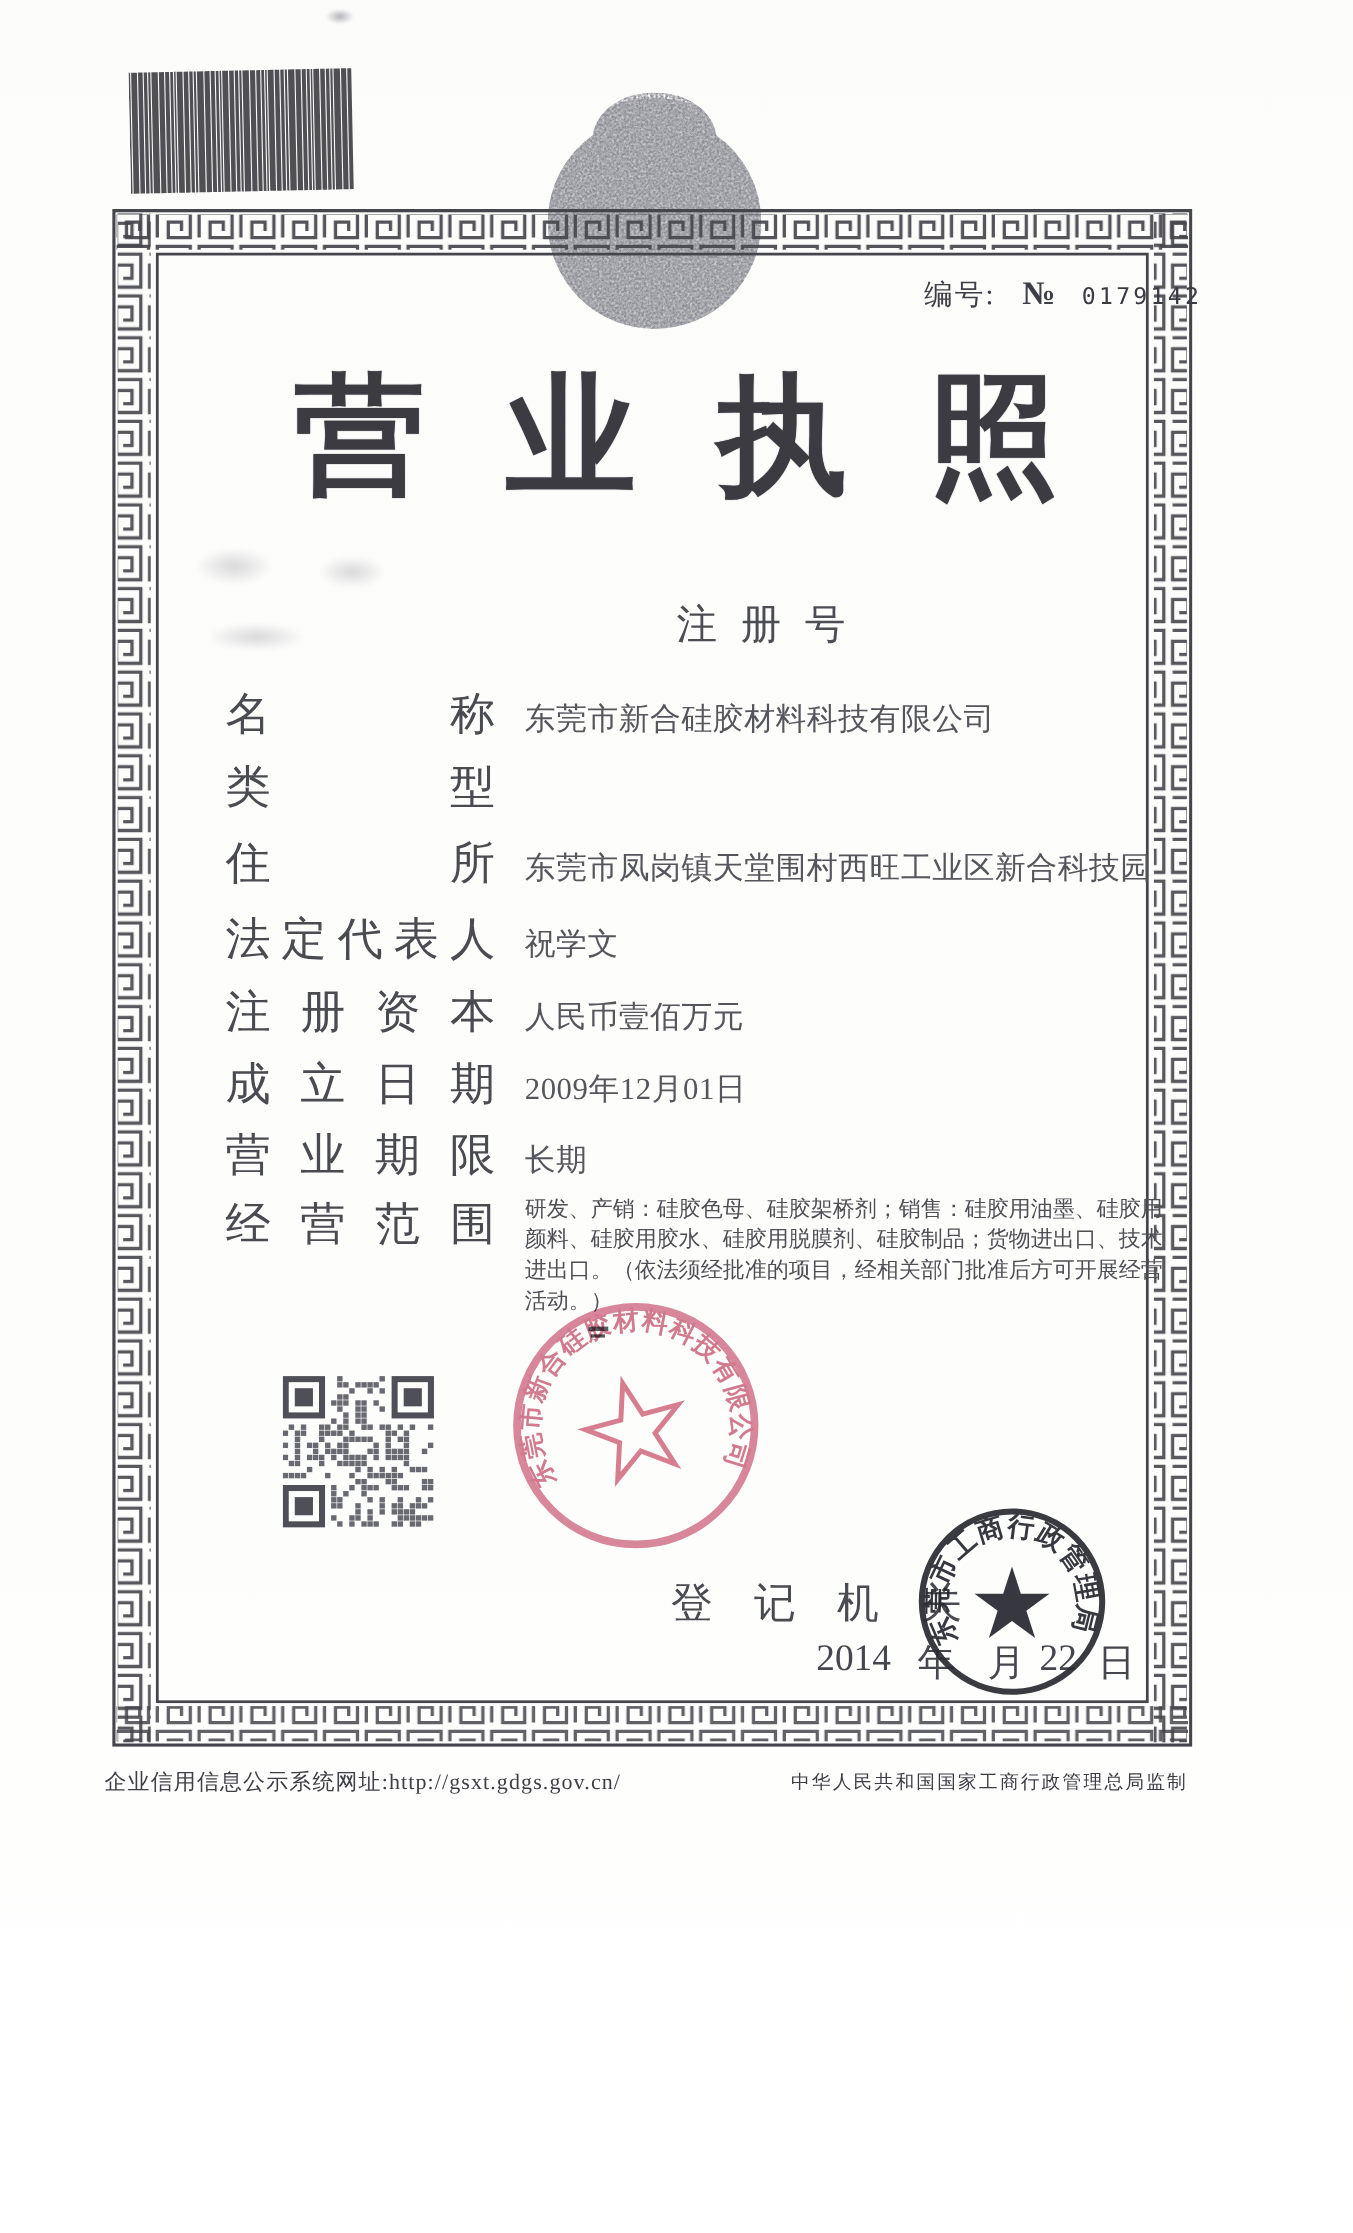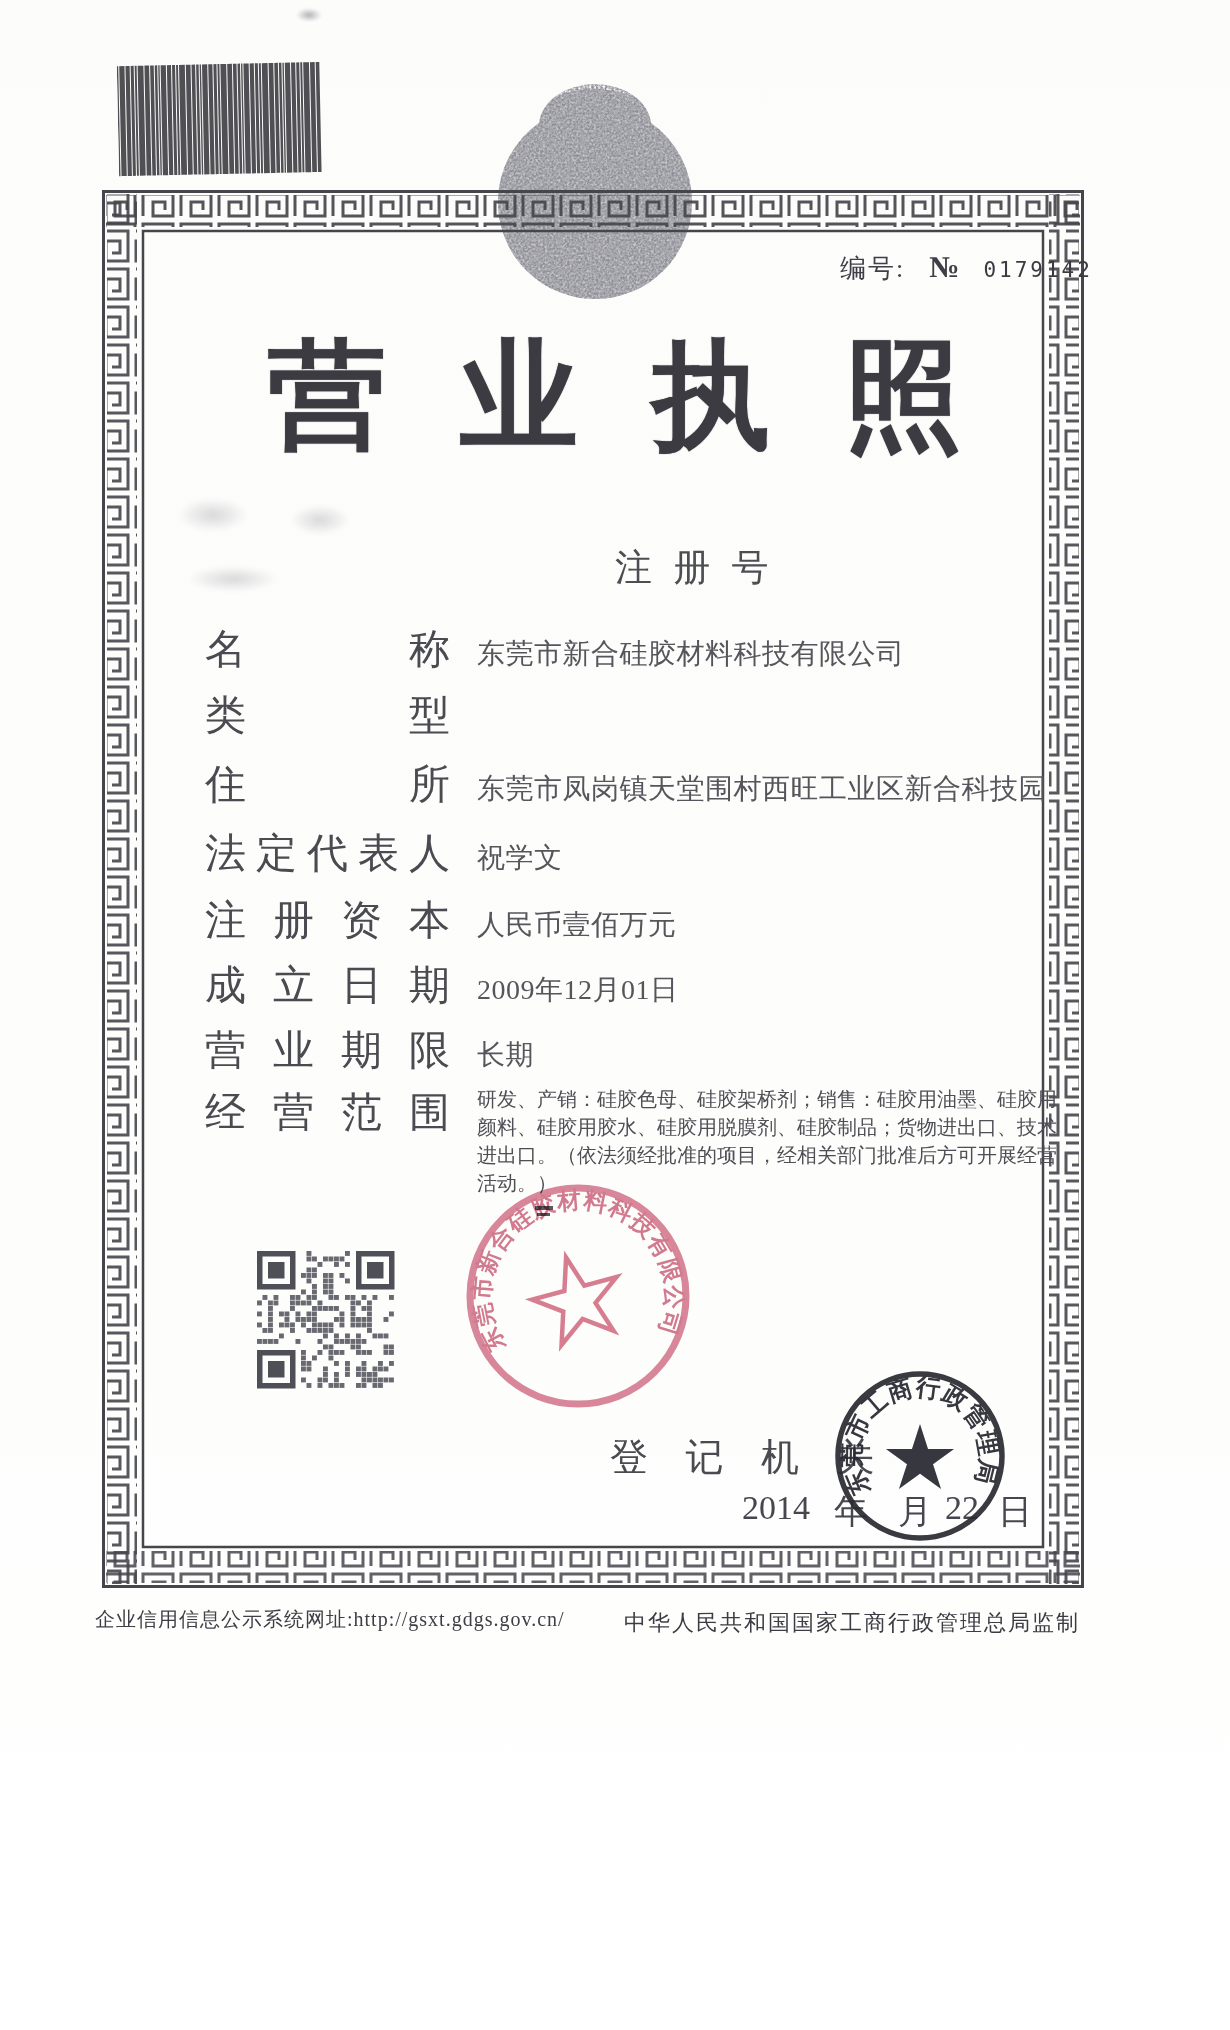--- a/index.html
+++ b/index.html
@@ -27,21 +27,21 @@
           font-size:41px;color:#4a4a51;font-weight:500;}
   .fvalue{margin-left:27px;font-size:28px;color:#55555c;letter-spacing:0.5px;white-space:nowrap;}
   .fvalue.scope{font-size:20px;line-height:28px;width:580px;white-space:normal;
                 text-align:justify;letter-spacing:0;color:#4e4e55;font-family:Liberation Serif, serif;}
   
   .registrar{left:610px;top:1432px;font-size:38px;color:#4a4a51;letter-spacing:14px;}
   .datewrap{left:742px;top:1489px;width:320px;height:44px;color:#46464e;font-size:34px;}
   .datewrap span{position:absolute;top:0;}
   
   .footerL{left:95px;top:1606px;font-size:20px;color:#3e3e46;letter-spacing:1px;}
-  .footerR{right:150px;top:1608px;font-size:22px;color:#3c3c44;letter-spacing:2px;}
+  .footerR{right:150px;top:1608px;font-size:17px;color:#3c3c44;letter-spacing:2px;}
   .smudge{background:#5a5a60;position:absolute;}
   .artifact{position:absolute;border-radius:50%;filter:blur(2px);opacity:.22;
             background:radial-gradient(closest-side,#5a5a66,rgba(90,90,102,0));}
 </style>
 </head>
 <body>
 
 <div id="page">
 
   <svg class="abs" style="left:118px;top:62px;transform:rotate(-1.2deg);" width="208" height="120">

